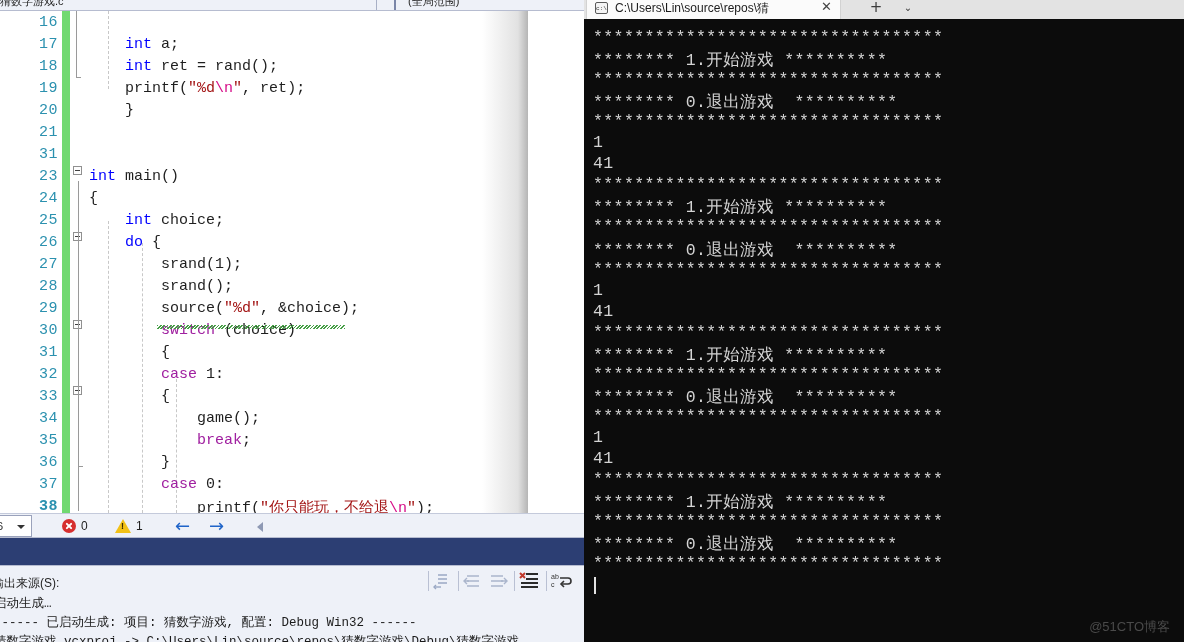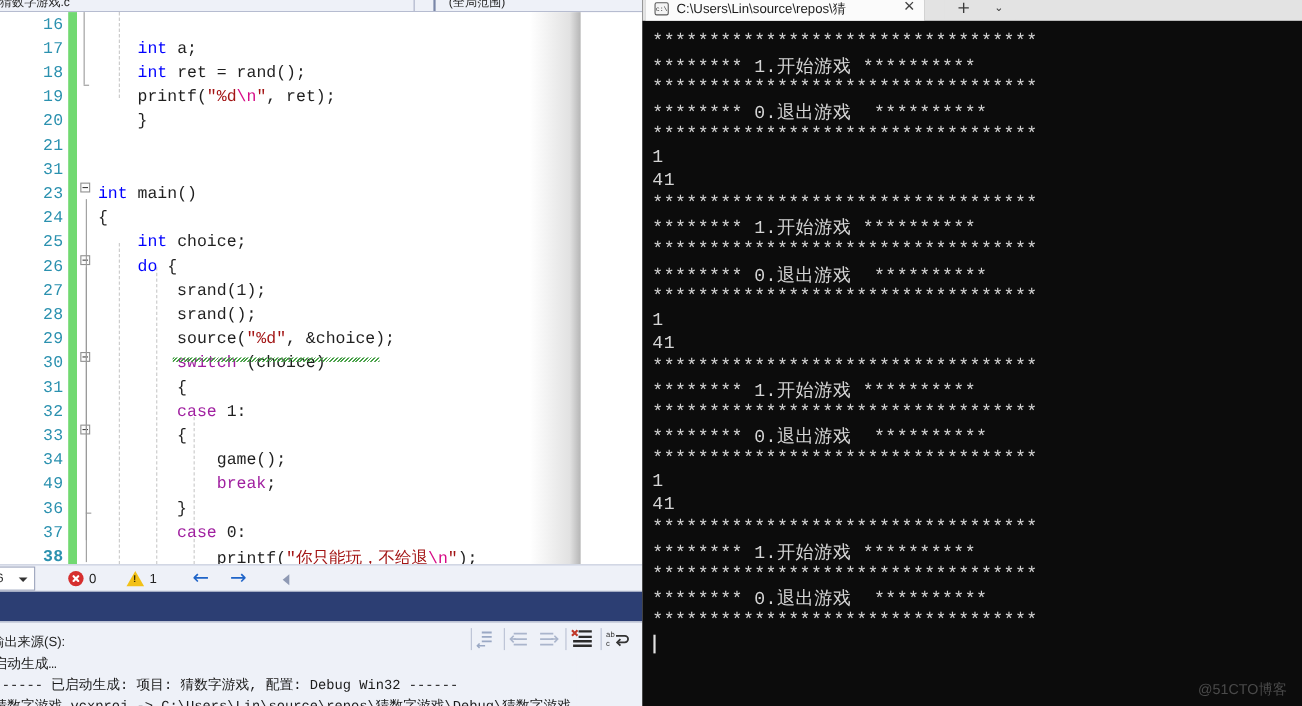--- a/index.html
+++ b/index.html
@@ -320,21 +320,21 @@
           <div class="ln" style="top: 201px;">25</div>
           <div class="ln" style="top: 223px;">26</div>
           <div class="ln" style="top: 245px;">27</div>
           <div class="ln" style="top: 267px;">28</div>
           <div class="ln" style="top: 289px;">29</div>
           <div class="ln" style="top: 311px;">30</div>
           <div class="ln" style="top: 333px;">31</div>
           <div class="ln" style="top: 355px;">32</div>
           <div class="ln" style="top: 377px;">33</div>
           <div class="ln" style="top: 399px;">34</div>
-          <div class="ln" style="top: 421px;">49</div>
+          <div class="ln" style="top: 421px;">35</div>
           <div class="ln" style="top: 443px;">36</div>
           <div class="ln" style="top: 465px;">37</div>
           <div class="ln" style="top: 487px; font-weight: bold;">38</div>
         </div>
       <div class="changebar"></div>
 
       <div class="outline-rail">
 
         <div class="outline-seg" style="top:0px;height:66px;"></div>
         <div class="outline-elbow" style="top:66px;"></div>

